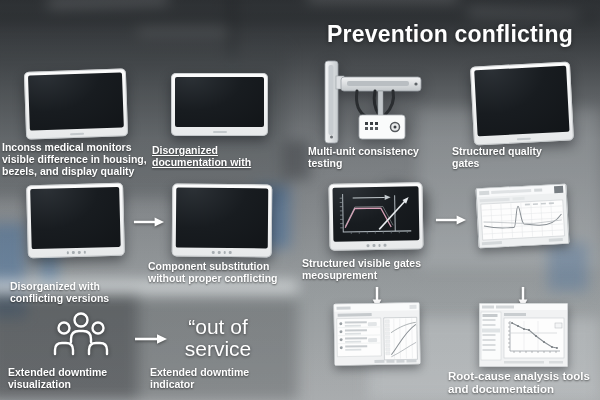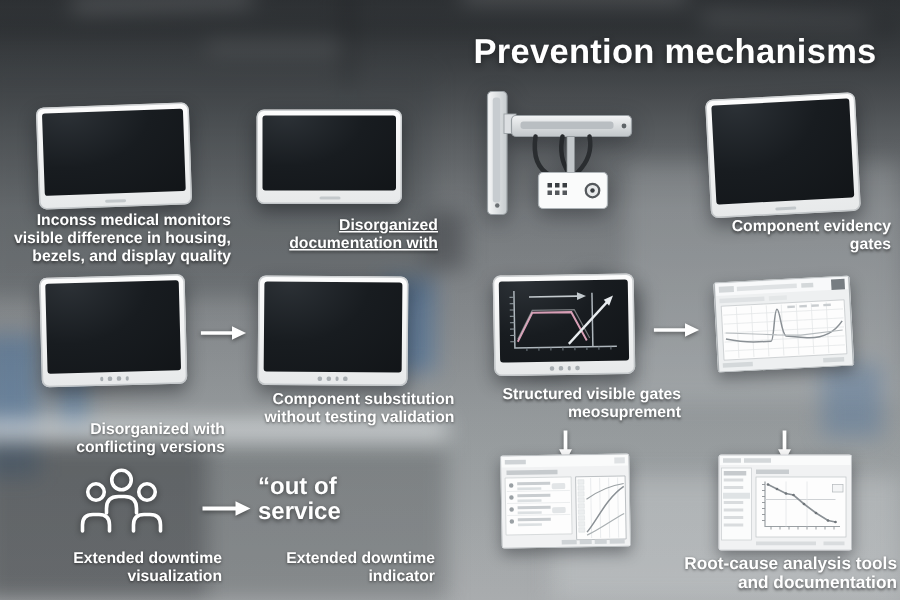--- a/index.html
+++ b/index.html
@@ -12,26 +12,26 @@
   #bgfx{position:absolute;inset:-12px;filter:blur(7px);}
   .blob{position:absolute;}
   #overlay{position:absolute;inset:0;background:linear-gradient(180deg,rgba(18,20,23,.38) 0%,rgba(50,54,58,.18) 35%,rgba(90,94,98,.06) 70%,rgba(120,124,128,.04) 100%);}
 
   .col-title{
     position:absolute;color:#fff;font-weight:bold;font-size:23px;letter-spacing:.2px;
     text-align:center;text-shadow:0 1px 4px rgba(0,0,0,.45);white-space:pre-line;
   }
   .caption{
     position:absolute;color:#fff;font-weight:bold;font-size:10.5px;line-height:1.13;
-    text-align:right;text-shadow:0 1px 2px rgba(0,0,0,.55);white-space:pre-line;
+    text-align:left;text-shadow:0 1px 2px rgba(0,0,0,.55);white-space:pre-line;
   }
   .caption.lg{font-size:11.5px;line-height:1.12;}
   .callout{
-    position:absolute;color:#fff;font-weight:bold;font-size:16px;line-height:1.07;
-    text-shadow:0 1px 3px rgba(0,0,0,.5);white-space:pre-line;
+    position:absolute;color:#fff;font-weight:normal;font-size:21px;line-height:1.07;
+    text-align:center;text-shadow:0 1px 3px rgba(0,0,0,.5);white-space:pre-line;
   }
 
   .monitor{
     position:absolute;box-sizing:border-box;display:flex;flex-direction:column;
     padding:4px 4px 0 4px;border-radius:5px;
     background:linear-gradient(180deg,#fdfdfd,#e7e9ea);
     box-shadow:0 5px 12px rgba(15,18,22,.45), inset 0 0 0 1px rgba(160,166,170,.5);
   }
   .screen{
     flex:1;border-radius:2px;position:relative;overflow:hidden;
@@ -74,21 +74,21 @@
     <div class="blob" style="left:426px;top:205px;width:14px;height:34px;background:rgba(52,56,60,.5);"></div>
     <div class="blob" style="left:296px;top:152px;width:26px;height:40px;background:rgba(48,52,56,.45);"></div>
     <div class="blob" style="left:364px;top:236px;width:30px;height:26px;background:rgba(60,64,68,.4);"></div>
     <div class="blob" style="left:0px;top:292px;width:310px;height:14px;background:rgba(226,229,231,.75);"></div>
     <div class="blob" style="left:0px;top:306px;width:150px;height:106px;background:rgba(55,59,62,.6);"></div>
     <div class="blob" style="left:150px;top:310px;width:160px;height:102px;background:rgba(90,95,98,.45);"></div>
     <div class="blob" style="left:380px;top:330px;width:232px;height:82px;background:rgba(200,203,205,.5);"></div>
   </div>
   <div id="overlay"></div>
 
-  <div class="col-title" style="left:300px;top:21px;width:300px;">Prevention mechanisms</div>
+  <div class="col-title" style="left:300px;top:21px;width:300px;">Prevention conflicting</div>
 
   <div class="monitor" style="left:25px;top:70px;width:102px;height:68px;transform:rotate(-2deg);">
     <div class="screen"></div>
     <div class="mbar">
         <span class="brand"></span>
       </div>
   </div>
   <div class="monitor" style="left:171px;top:73px;width:97px;height:63px;">
     <div class="screen"></div>
     <div class="mbar">
@@ -121,21 +121,21 @@
     <div class="mbar">
         <i></i>
         <i></i>
         <i></i>
         <i></i>
       </div>
   </div>
   <div class="caption" style="left:10px;top:261px;width:140px;margin-top:20px;">Disorganized with
 conflicting versions</div>
   <div class="caption" style="left:148px;top:261px;width:155px;">Component substitution
-without testing validation</div>
+without proper conflicting</div>
 
   <div class="iconbox" style="left:52px;top:311px;width:58px;height:50px;">
     <svg viewBox="0 0 58 50" fill="none" stroke="#fff" stroke-width="2.4" stroke-linecap="round" stroke-linejoin="round">
       <circle cx="12" cy="17" r="5.5"></circle>
       <path d="M3 43 L3 39 Q3 32 10 32 L14 32 Q21 32 21 39 L21 43"></path>
       <circle cx="46" cy="17" r="5.5"></circle>
       <path d="M37 43 L37 39 Q37 32 44 32 L48 32 Q55 32 55 39 L55 43"></path>
       <circle cx="29" cy="9" r="6.5"></circle>
       <path d="M19 31 L19 28 Q19 20 27 20 L31 20 Q39 20 39 28 L39 31"></path>
     </svg>
@@ -186,21 +186,23 @@
       <circle cx="72" cy="70" r="4.5" fill="#e8eaeb" stroke="#55595d" stroke-width="1.5"></circle>
       <circle cx="72" cy="70" r="1.5" fill="#3a3e42"></circle>
     </svg>
   </div>
   <div class="monitor" style="left:472px;top:64px;width:100px;height:79px;transform:rotate(-3deg);">
     <div class="screen"></div>
     <div class="mbar">
         <span class="brand"></span>
       </div>
   </div>
-  <div class="caption" style="left:452px;top:146px;width:142px;">Component evidency
+  <div class="caption" style="left:308px;top:146px;width:145px;">Multi-unit consistency
+testing</div>
+  <div class="caption" style="left:452px;top:146px;width:142px;">Structured quality
 gates</div>
 
   <div class="monitor" style="left:329px;top:183px;width:94px;height:67px;transform:rotate(-1deg);">
     <div class="screen">
       <svg viewBox="0 0 86 51" preserveAspectRatio="none">
         <path d="M10,6 V42 H78" stroke="#aeb6bc" stroke-width="1" fill="none"></path>
         <g stroke="#8d969c" stroke-width="0.7">
           <line x1="7" y1="10" x2="10" y2="10"></line>
             <line x1="7" y1="14" x2="10" y2="14"></line>
             <line x1="7" y1="18" x2="10" y2="18"></line>

